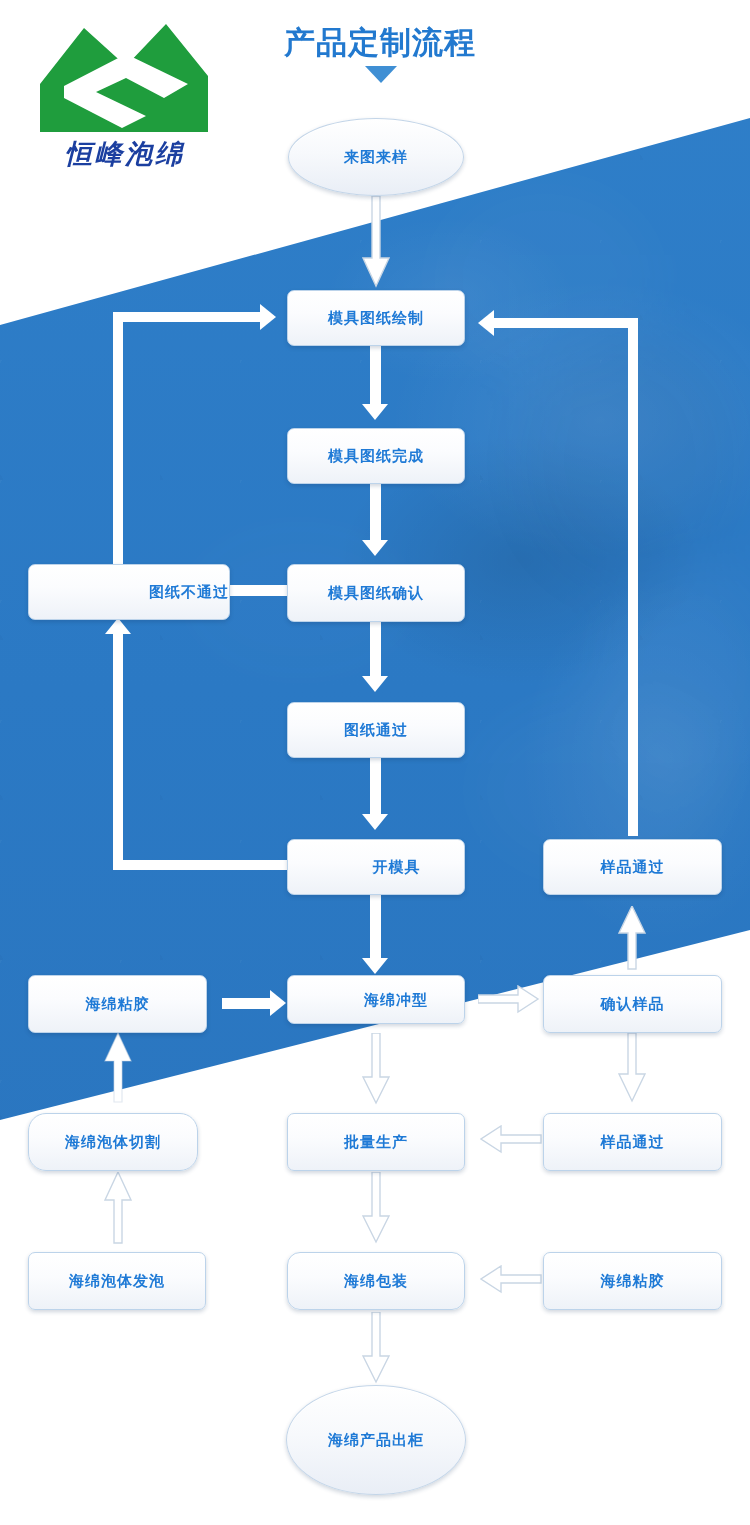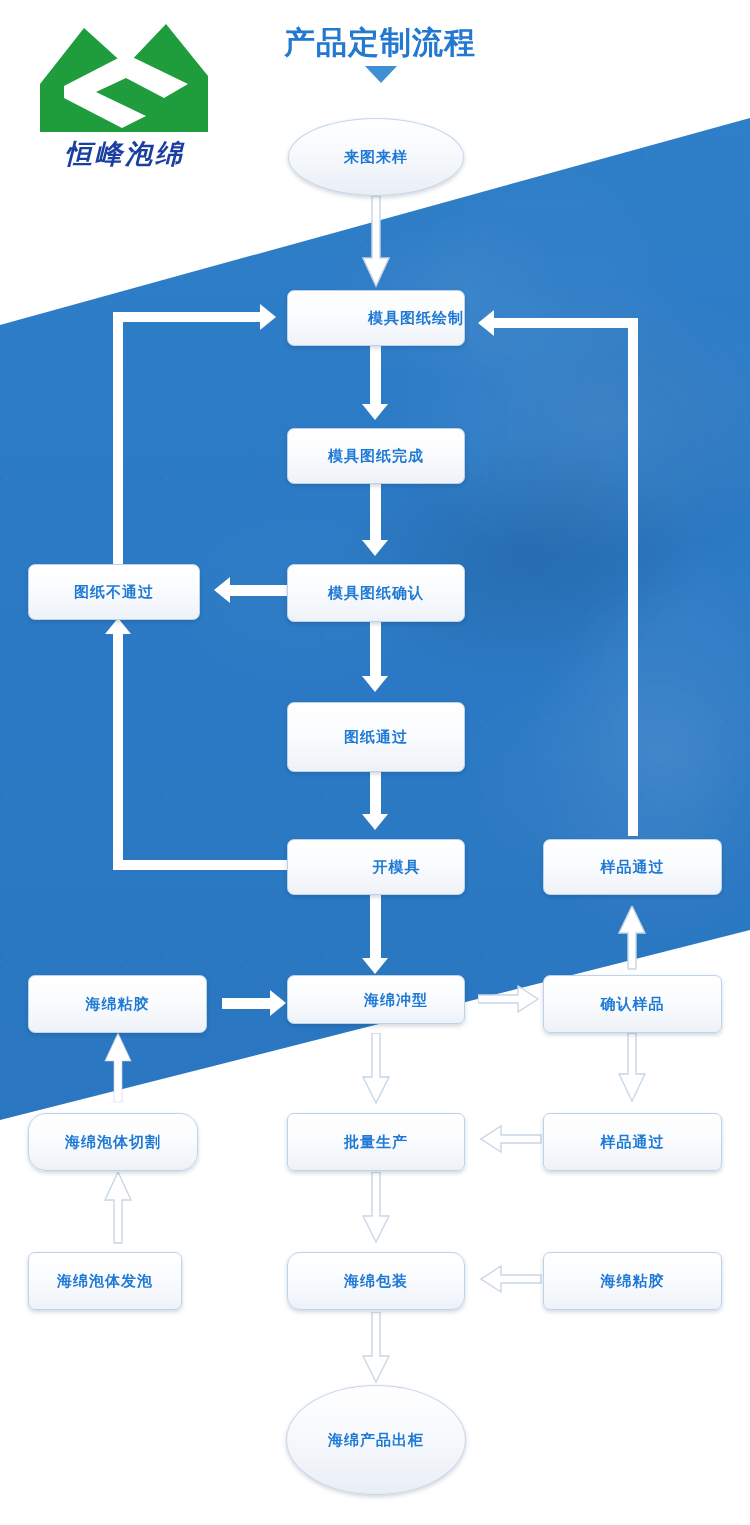--- a/index.html
+++ b/index.html
@@ -212,37 +212,37 @@
   <div class="gar" style="left:362px;top:1312px;">
     <svg width="28" height="72">
         <path d="M10 0 H18 V44 H27 L14 70 L1 44 H10 Z" fill="#ffffff" stroke="#c9d6e4" stroke-width="1.4"></path>
       </svg>
   </div>
 
   <div class="node oval" style="left:288px;top:118px;width:176px;height:78px;">
     <span>来图来样</span>
   </div>
 
-  <div class="node" style="left:287px;top:290px;width:178px;height:56px;justify-content:flex-end;">
+  <div class="node" style="left:287px;top:290px;width:178px;height:56px;">
     <span>模具图纸绘制</span>
   </div>
 
   <div class="node" style="left:287px;top:428px;width:178px;height:56px;">
     <span>模具图纸完成</span>
   </div>
 
   <div class="node" style="left:287px;top:564px;width:178px;height:58px;">
     <span>模具图纸确认</span>
   </div>
 
-  <div class="node" style="left:28px;top:564px;width:172px;height:56px;">
+  <div class="node" style="left:28px;top:564px;width:202px;height:56px;justify-content:flex-end;">
     <span>图纸不通过</span>
   </div>
 
-  <div class="node" style="left:287px;top:702px;width:178px;height:70px;">
+  <div class="node" style="left:287px;top:702px;width:178px;height:56px;">
     <span>图纸通过</span>
   </div>
 
   <div class="node" style="left:287px;top:839px;width:178px;height:56px;padding-left:41px;">
     <span>开模具</span>
   </div>
 
   <div class="node" style="left:543px;top:839px;width:179px;height:56px;">
     <span>样品通过</span>
   </div>
@@ -264,21 +264,21 @@
   </div>
 
   <div class="node" style="left:287px;top:1113px;width:178px;height:58px;">
     <span>批量生产</span>
   </div>
 
   <div class="node" style="left:543px;top:1113px;width:179px;height:58px;">
     <span>样品通过</span>
   </div>
 
-  <div class="node" style="left:28px;top:1252px;width:154px;height:58px;">
+  <div class="node" style="left:28px;top:1252px;width:178px;height:58px;">
     <span>海绵泡体发泡</span>
   </div>
 
   <div class="node" style="left:287px;top:1252px;width:178px;height:58px;border-radius:13px;">
     <span>海绵包装</span>
   </div>
 
   <div class="node" style="left:543px;top:1252px;width:179px;height:58px;">
     <span>海绵粘胶</span>
   </div>

